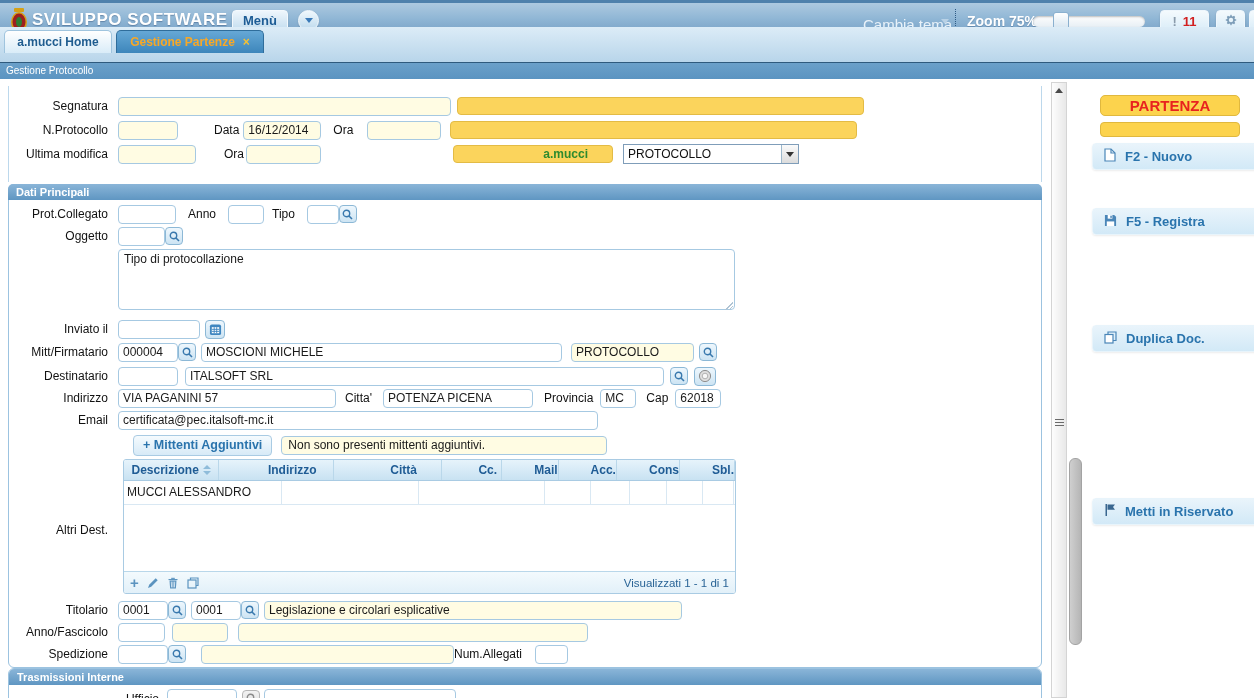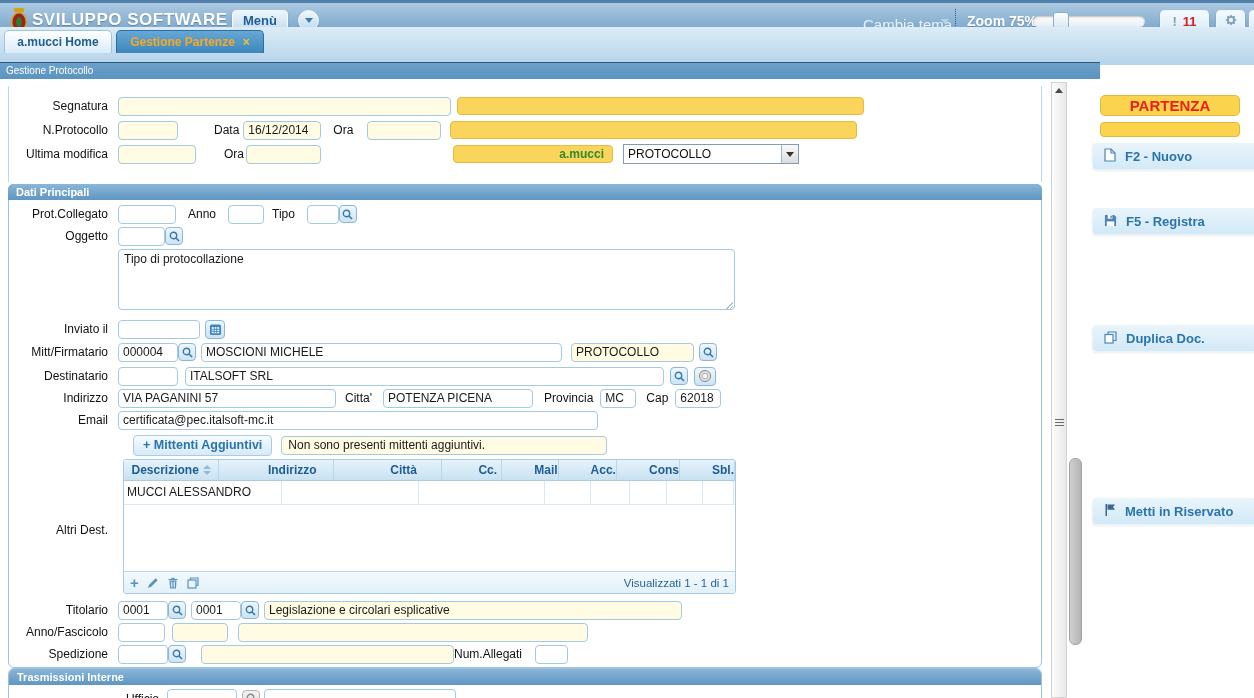--- a/index.html
+++ b/index.html
@@ -47,37 +47,37 @@
     background:linear-gradient(#dcecf7,#b5d3e9);padding-left:22px; }
   .tab { position:absolute; top:3px; height:23px; border-radius:5px 5px 0 0; font-size:12px;
     font-weight:bold; display:flex; align-items:center; justify-content:center; gap:8px; }
   .tab-home { left:4px; width:108px; background:linear-gradient(#ffffff,#d9ecf8);
     border:1px solid #9fc4de; border-bottom:none; color:#1f5c8f; }
   .tab-active { left:116px; width:148px; background:linear-gradient(#66a8d6,#3d86bb);
     border:1px solid #2f6d9b; border-bottom:none; color:#f9a825; }
   .tab-close { color:#f5c033; font-weight:bold; font-size:12px; cursor:default; }
 
   
-  .breadcrumb { position:absolute; left:0; top:62px; width:1100px; height:17px;
+  .breadcrumb { position:absolute; left:0; top:62px; width:1254px; height:17px;
     background:linear-gradient(#6ba0c9,#5b94c1); border-top:1px solid #2f5a7d;
     color:#fff; font-size:10px; line-height:16px; padding-left:6px; }
 
   
   .main { position:absolute; left:0; top:80px; width:1046px; height:618px; font-size:12px; color:#111; }
   .top-box { position:absolute; left:8px; top:6px; width:1034px; height:96px;
     border-left:1px solid #bcd8ec; border-right:1px solid #bcd8ec; }
   .frow { position:absolute; left:0; display:flex; align-items:center; height:20px; white-space:nowrap; }
   .lbl { width:108px; text-align:right; flex-shrink:0; color:#111; }
   .inl { flex-shrink:0; }
   .inp { height:19px; line-height:17px; border:1px solid #a6c9e2; border-radius:4px;
     background:#fffce3; padding:0 4px; overflow:hidden; white-space:nowrap; color:#1a1a1a; }
   .inp.white { background:#fff; }
   .gold { height:18px; border:1px solid #e3bb45; border-radius:4px; background:#fbd45c;
     line-height:16px; overflow:hidden; }
-  .gold.user { text-align:right; padding-right:8px; color:#2e8b2e; font-weight:bold; }
+  .gold.user { text-align:right; padding-right:24px; color:#2e8b2e; font-weight:bold; }
   .magbtn { width:18px; height:18px; border:1px solid #8cb8d6; border-radius:4px;
     background:linear-gradient(#eef7fd,#cde4f3); display:flex; align-items:center;
     justify-content:center; padding:0; flex-shrink:0; }
   .magbtn.gray { border-color:#b5b5b5; background:linear-gradient(#f2f2f2,#dcdcdc); }
   .iconbtn { width:20px; height:19px; border:1px solid #8cb8d6; border-radius:4px;
     background:linear-gradient(#eef7fd,#cde4f3); display:flex; align-items:center;
     justify-content:center; padding:0; flex-shrink:0; }
   .selectbox { display:flex; align-items:center; width:176px; height:20px; border:1px solid #7f9db9;
     background:#fff; }
   .selectbox .sel-text { flex:1; padding-left:4px; line-height:18px; overflow:hidden; }

